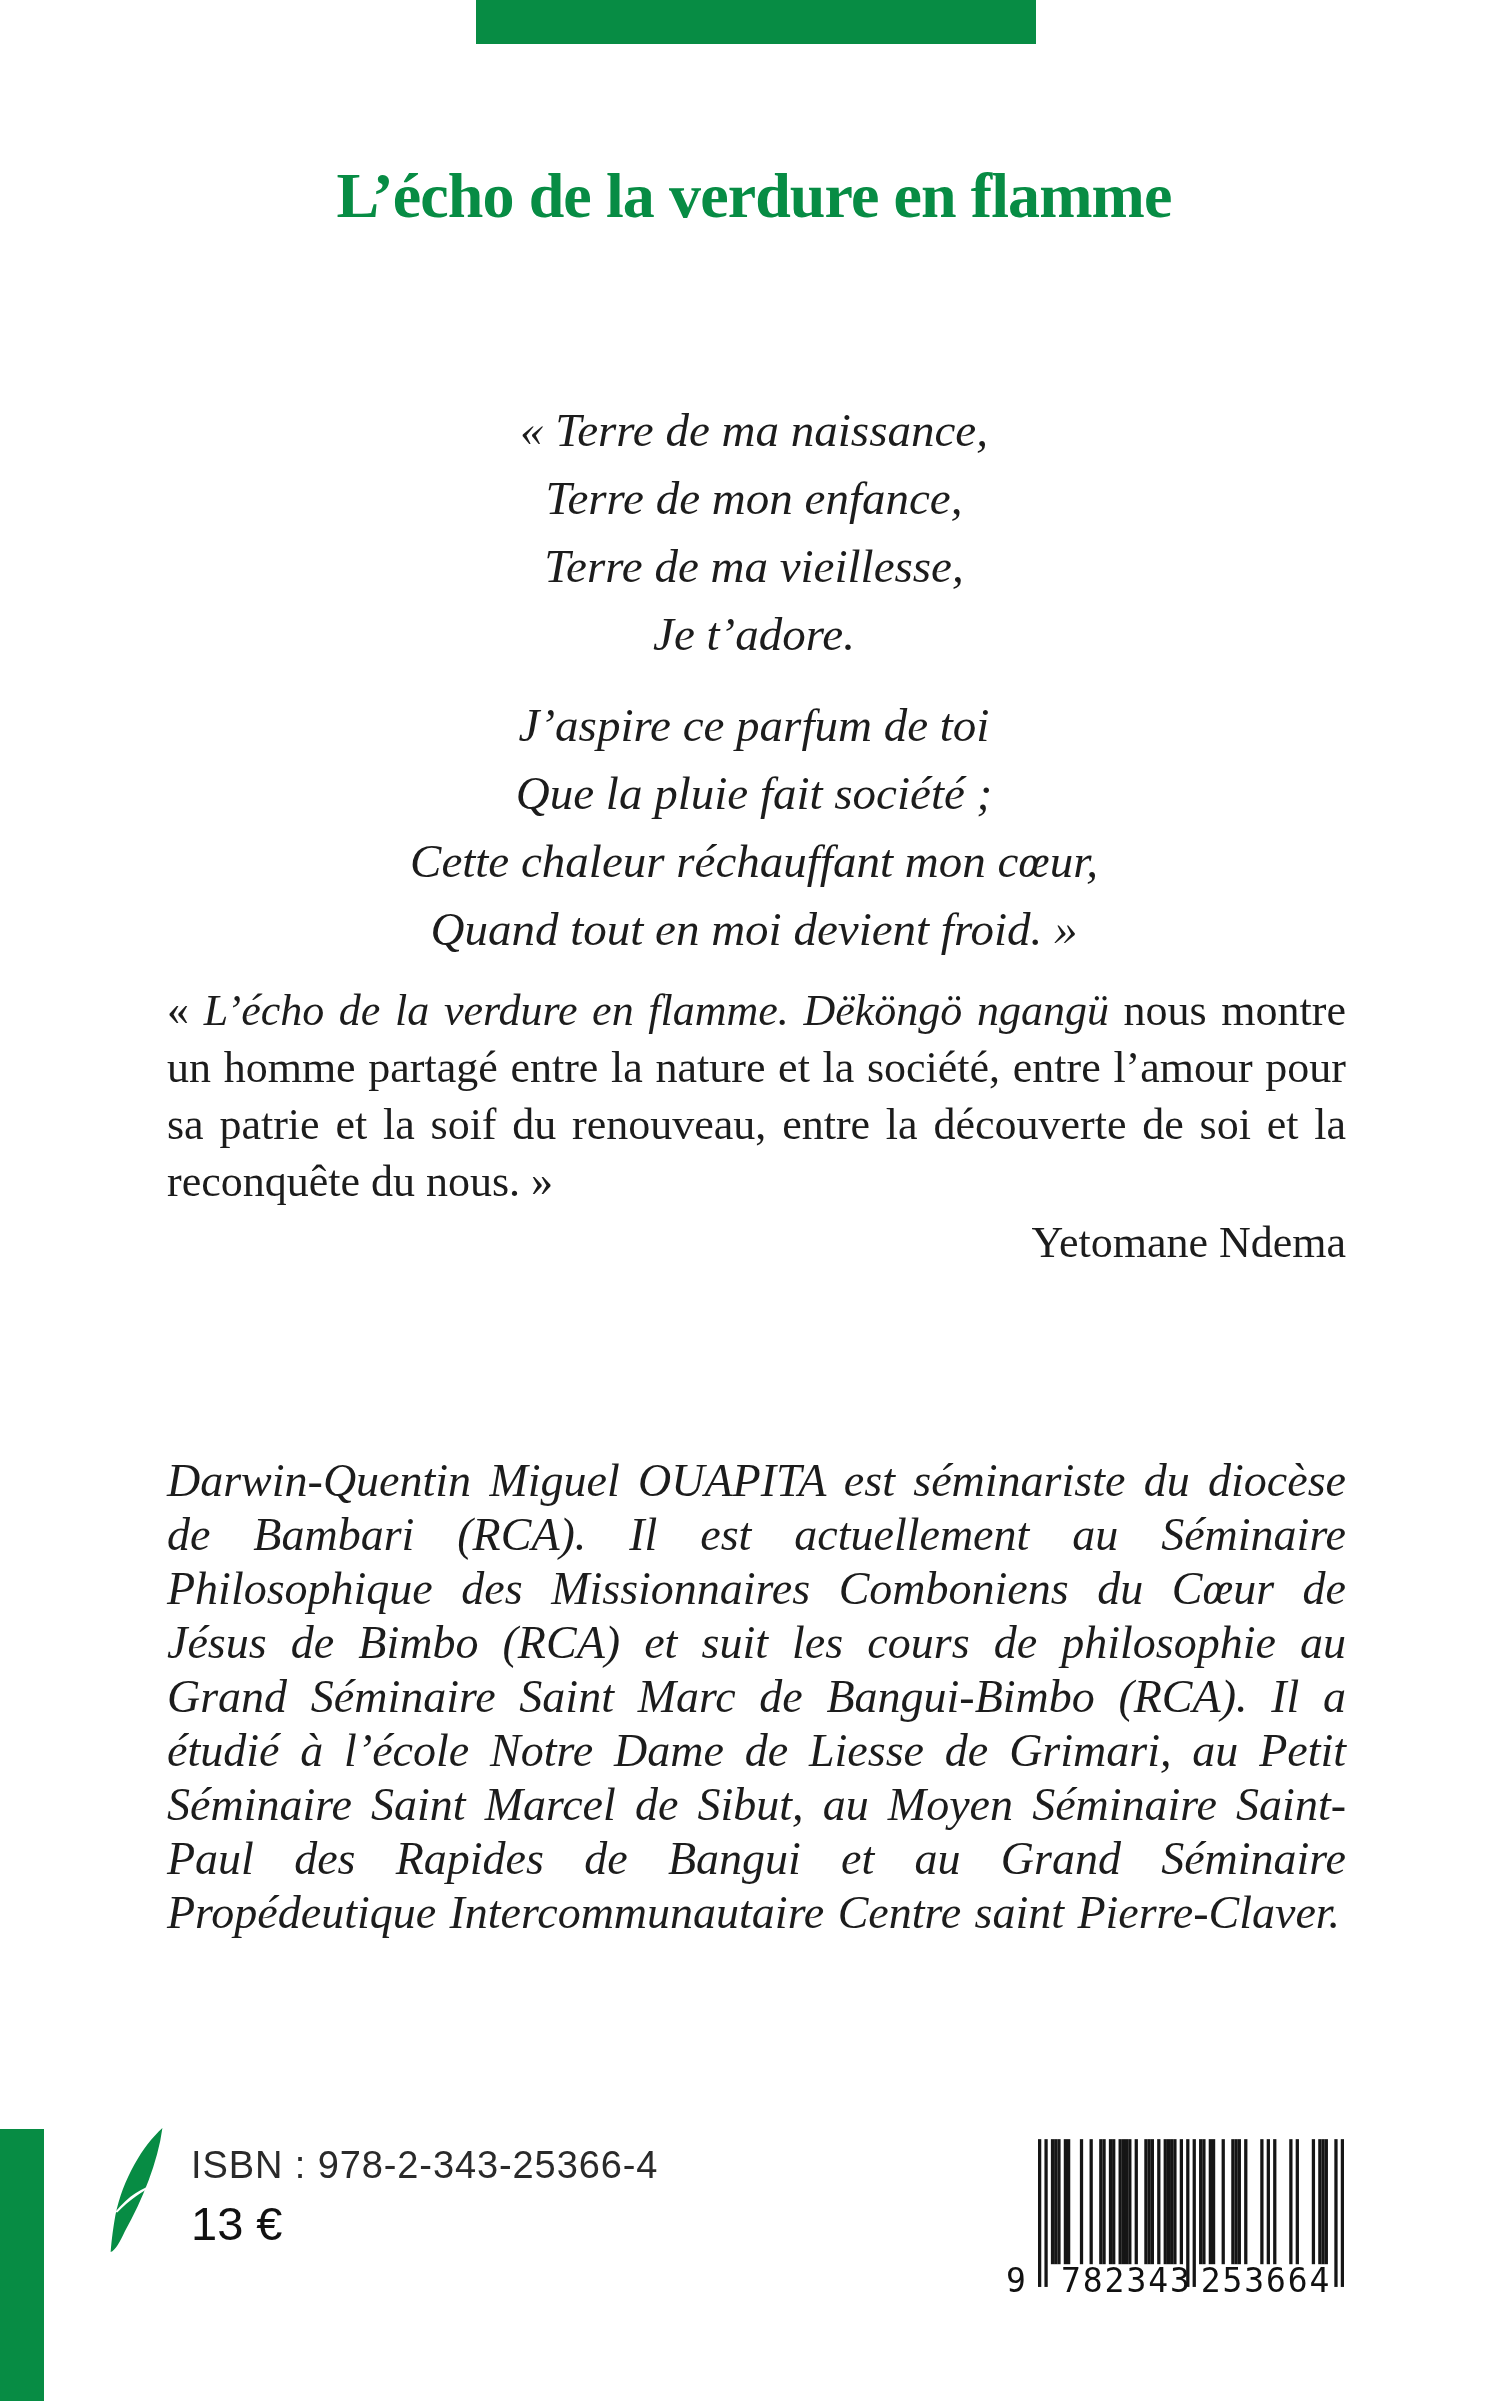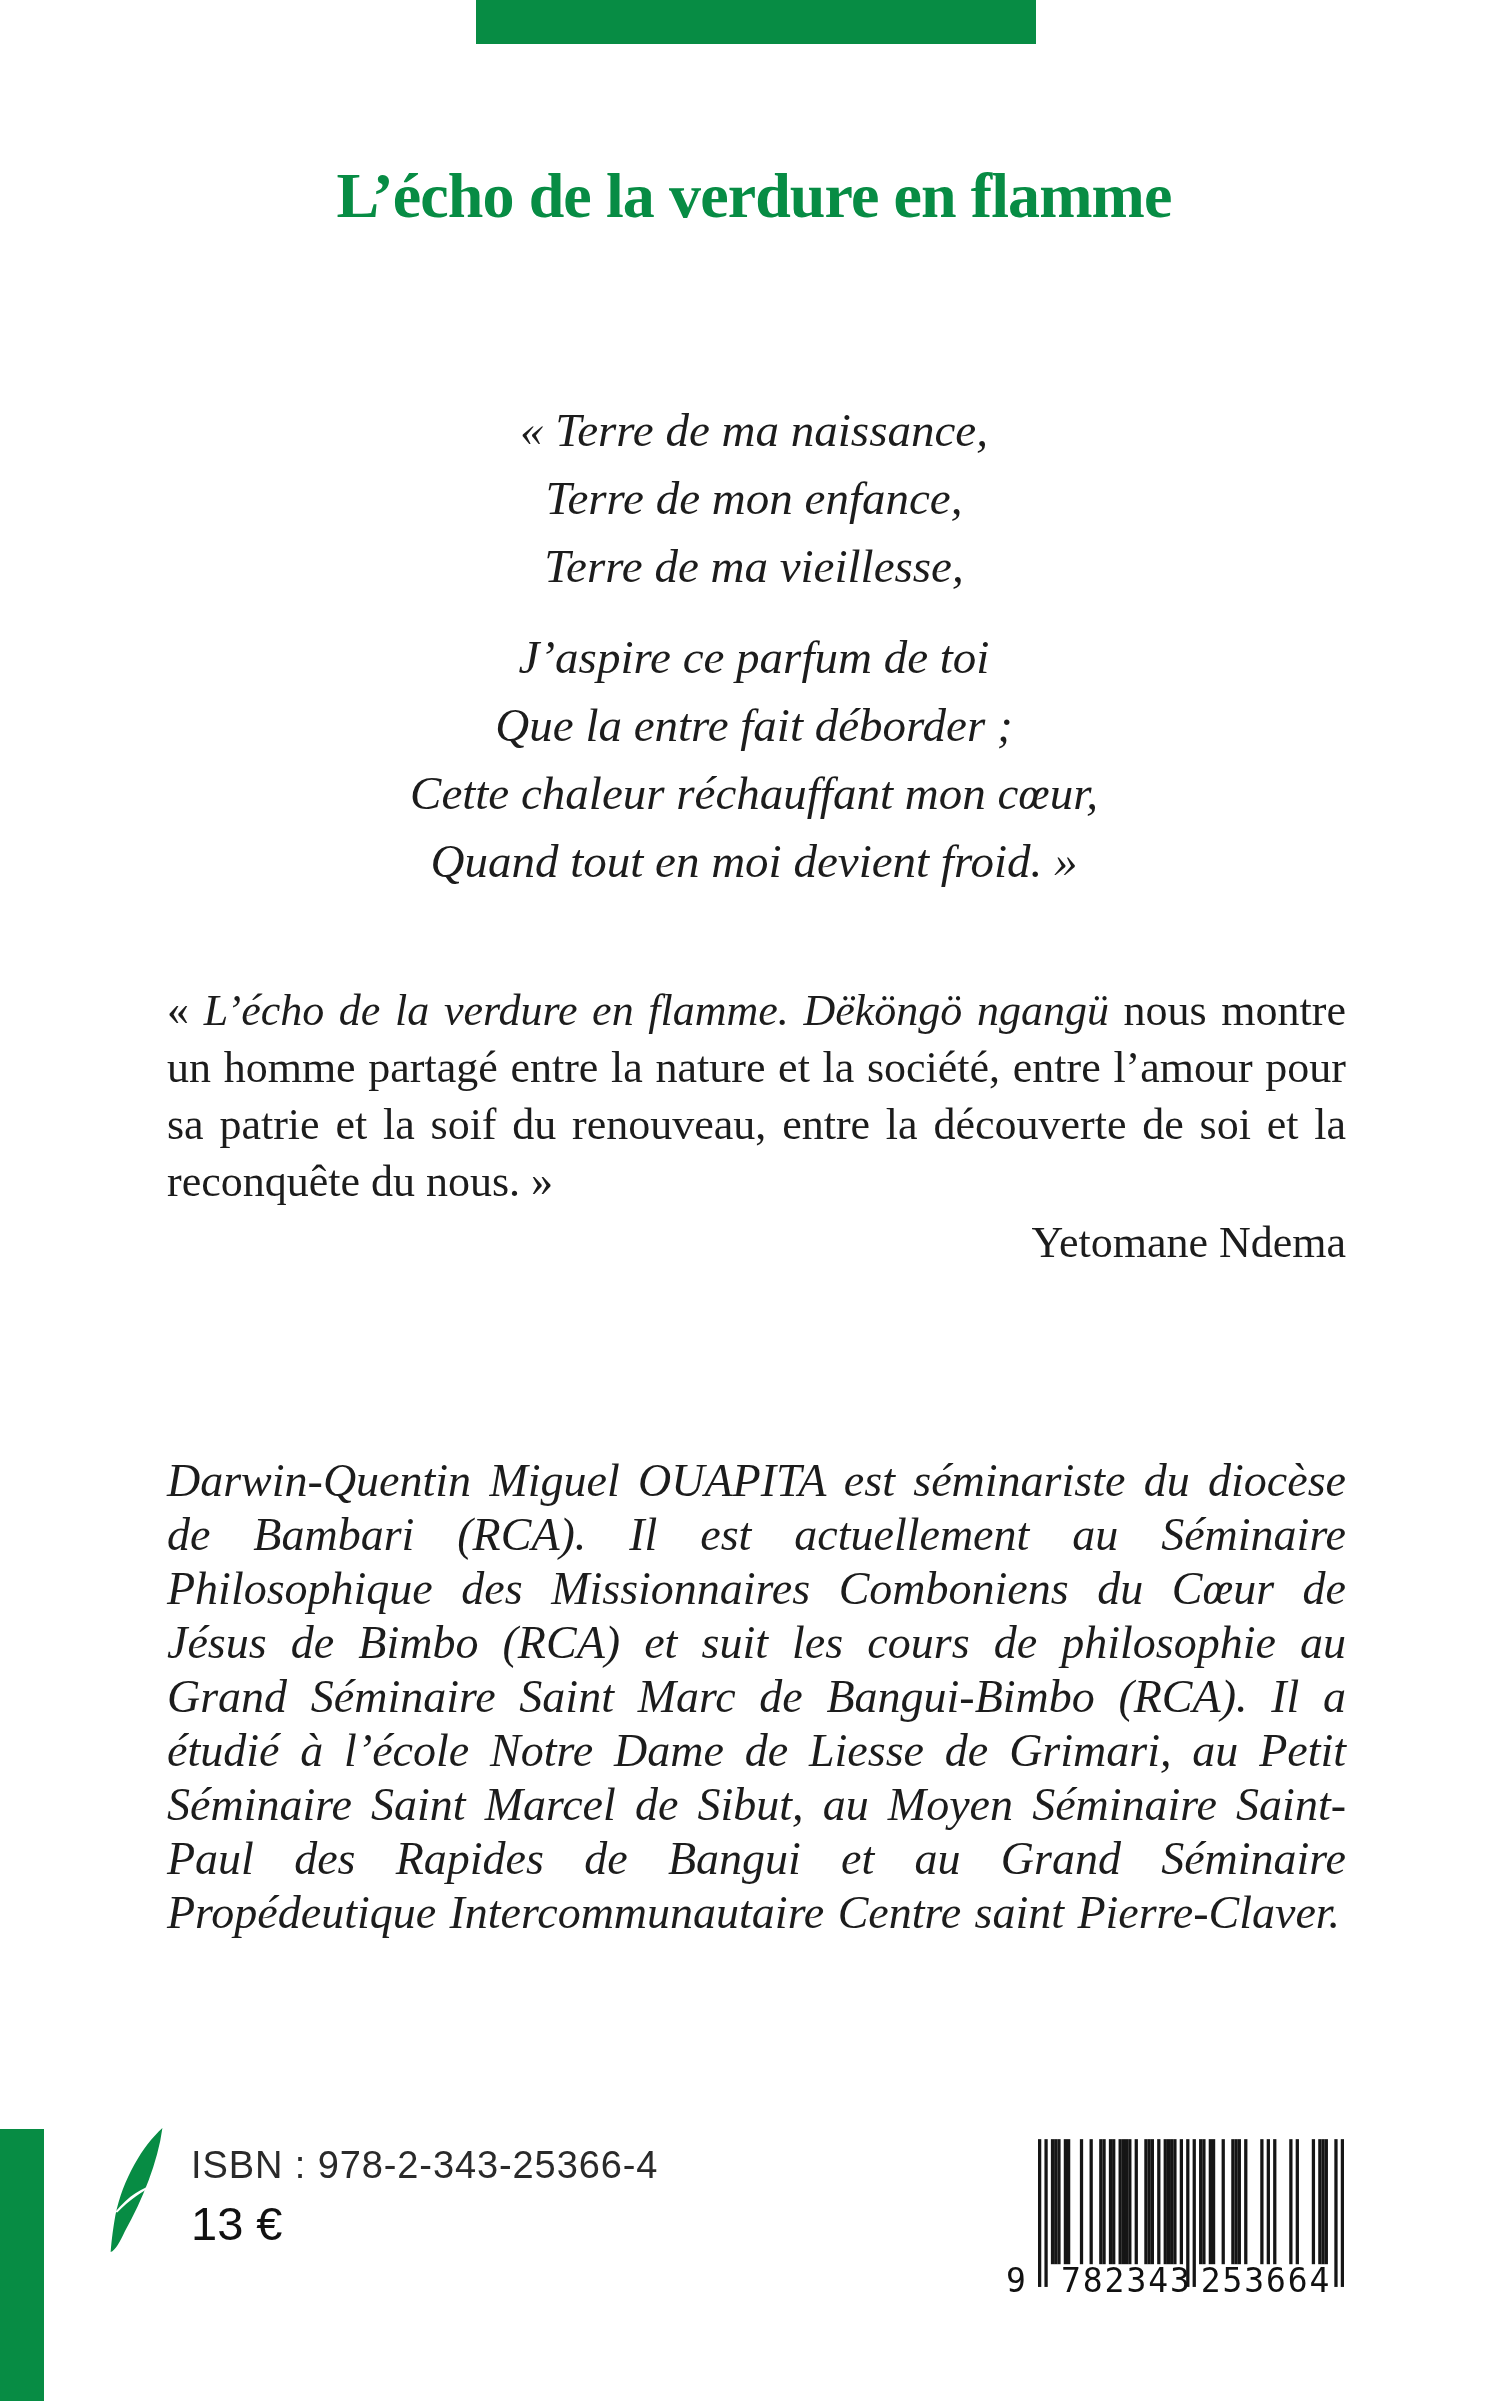--- a/index.html
+++ b/index.html
@@ -114,24 +114,25 @@
 
   <div class="top-bar"></div>
 
   <h1 class="title">L’écho de la verdure en flamme</h1>
 
   <div class="poem">
     <div class="stanza">
       <div class="poem-line">« Terre de ma naissance,</div>
       <div class="poem-line">Terre de mon enfance,</div>
       <div class="poem-line">Terre de ma vieillesse,</div>
+      <div class="poem-line">Je t’adore.</div>
     </div>
     <div class="stanza stanza2">
       <div class="poem-line">J’aspire ce parfum de toi</div>
-      <div class="poem-line">Que la entre fait déborder ;</div>
+      <div class="poem-line">Que la pluie fait société ;</div>
       <div class="poem-line">Cette chaleur réchauffant mon cœur,</div>
       <div class="poem-line">Quand tout en moi devient froid. »</div>
     </div>
   </div>
 
   <div class="review">
     <p style="margin:0"><span>« </span><span class="italic">L’écho de la verdure en flamme. Dëköngö ngangü</span><span> nous montre un homme partagé entre la nature et la société, entre l’amour pour sa patrie et la soif du renouveau, entre la découverte de soi et la reconquête du nous. »</span></p>
     <div class="attribution">Yetomane Ndema</div>
   </div>
 

